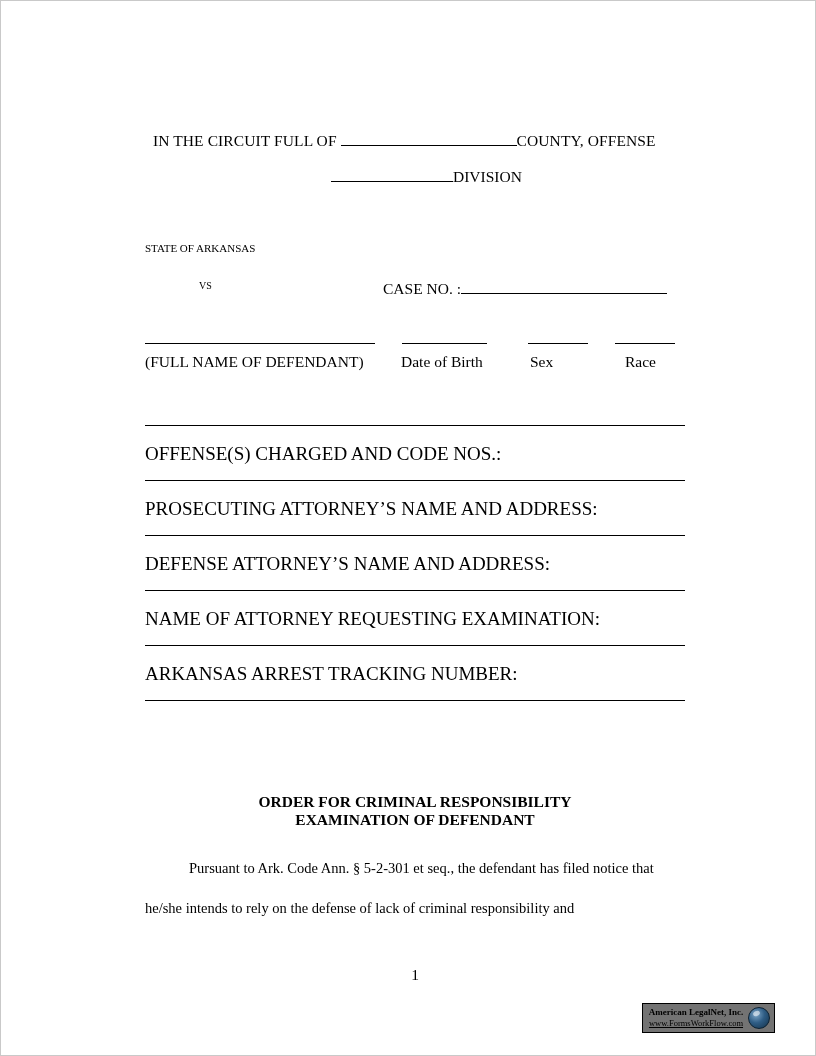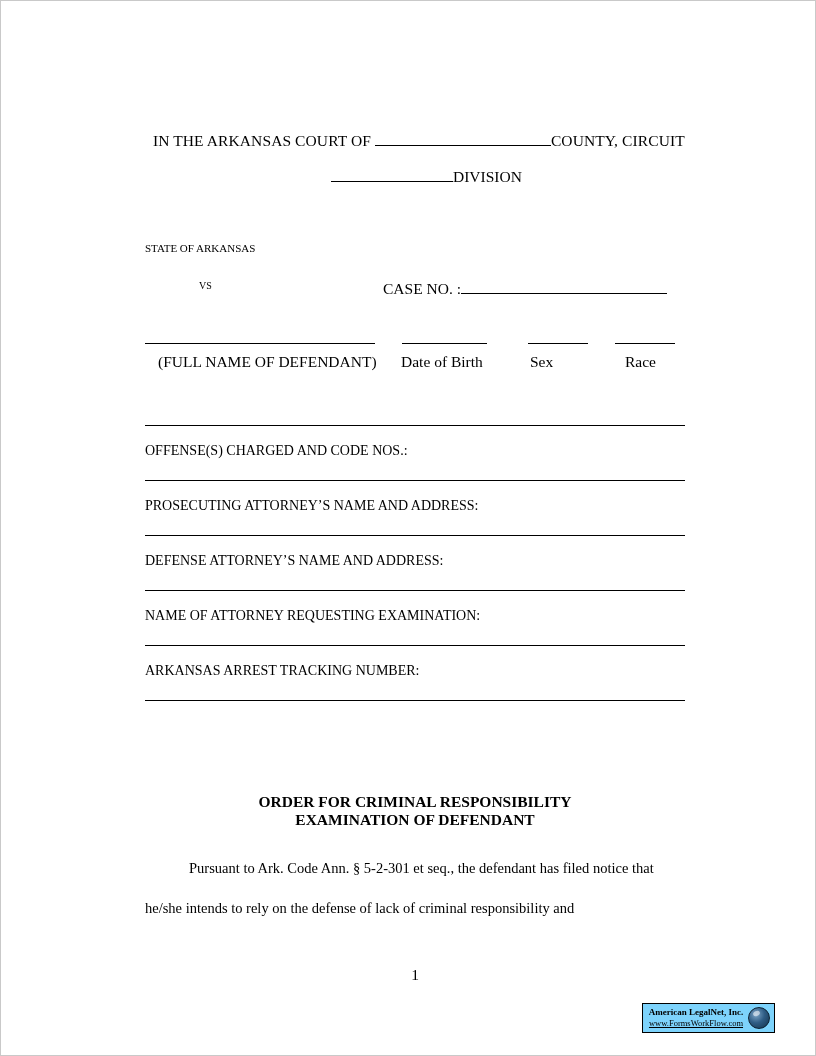--- a/index.html
+++ b/index.html
@@ -97,21 +97,21 @@
 
   .ident-labels {
     position: absolute;
     left: 0px;
     top: 352px;
     width: 540px;
     height: 20px;
     font-size: 15.5px;
   }
   .ident-labels span { position: absolute; white-space: nowrap; }
-  .il-name { left: 0px; margin-left: 13px; }
+  .il-name { left: 0px; }
   .il-dob  { left: 256px; }
   .il-sex  { left: 385px; }
   .il-race { left: 480px; }
 
   
   .fields {
     position: absolute;
     left: 0px;
     top: 424px;
     width: 540px;
@@ -125,21 +125,21 @@
     left: 0;
     top: 0;
     width: 540px;
     border-bottom: 1px solid #000;
     height: 0;
   }
   .field-label {
     position: absolute;
     left: 0;
     top: 18px;
-    font-size: 14px;
+    font-size: 19px;
     white-space: nowrap;
   }
 
   
   .doc-title {
     position: absolute;
     left: 0px;
     top: 792px;
     width: 540px;
     text-align: center;
@@ -170,21 +170,21 @@
   }
 
   
   .stamp {
     position: absolute;
     left: 641px;
     top: 1002px;
     width: 133px;
     height: 30px;
     border: 1px solid #000;
-    background: #7dd3fc;
+    background: #737373;
     box-sizing: border-box;
   }
   .stamp-text {
     position: absolute;
     left: 5px;
     top: 3px;
     width: 96px;
     text-align: center;
     font-family: "Liberation Serif", serif;
     line-height: 11px;
@@ -222,21 +222,21 @@
     transform: rotate(-25deg);
   }
 </style>
 </head>
 <body>
 
 <div class="page">
   <div class="content">
 
     <div class="caption-line1">
-      <span>IN THE ARKANSAS COURT OF </span><span class="rule-inline r-county"></span><span>COUNTY, CIRCUIT</span>
+      <span>IN THE CIRCUIT FULL OF </span><span class="rule-inline r-county"></span><span>COUNTY, OFFENSE</span>
     </div>
 
     <div class="caption-line2">
       <span class="rule-inline r-division"></span><span>DIVISION</span>
     </div>
 
     <div class="state-line">STATE OF ARKANSAS</div>
     <div class="vs-line">VS</div>
 
     <div class="case-no">

